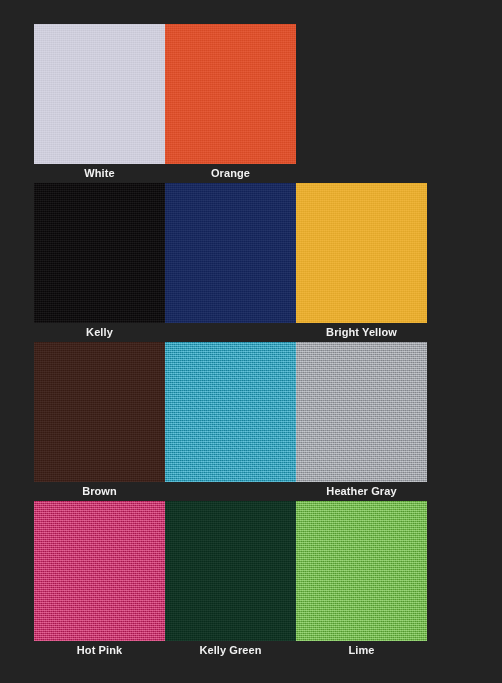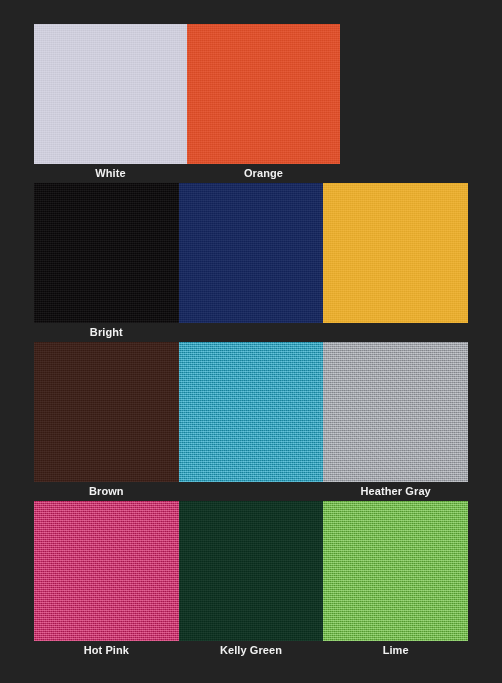--- a/index.html
+++ b/index.html
@@ -24,21 +24,21 @@
     flex-direction: column;
   }
   .swatch-row {
     display: flex;
     flex-direction: row;
     width: 434px;
     height: 158px;
     margin-bottom: 1px;
   }
   .swatch-cell {
-    width: 153px;
+    width: 131px;
     height: 158px;
     display: flex;
     flex-direction: column;
   }
   .swatch-chip {
     width: 100%;
     height: 140px;
     position: relative;
     overflow: hidden;
   }
@@ -83,27 +83,28 @@
         <div class="swatch-label">White</div>
       </div>
       <div class="swatch-cell">
         <div class="swatch-chip" style="background-color: rgb(226, 78, 40);"></div>
         <div class="swatch-label">Orange</div>
       </div>
     </div>
     <div class="swatch-row">
       <div class="swatch-cell">
         <div class="swatch-chip" style="background-color: rgb(10, 8, 9);"></div>
-        <div class="swatch-label">Bright</div>
+        <div class="swatch-label">Kelly</div>
       </div>
       <div class="swatch-cell">
         <div class="swatch-chip" style="background-color: rgb(19, 36, 92);"></div>
       </div>
       <div class="swatch-cell">
         <div class="swatch-chip" style="background-color: rgb(238, 176, 44);"></div>
+        <div class="swatch-label">Bright Yellow</div>
       </div>
     </div>
     <div class="swatch-row">
       <div class="swatch-cell">
         <div class="swatch-chip" style="background-color: rgb(58, 29, 21);"></div>
         <div class="swatch-label">Brown</div>
       </div>
       <div class="swatch-cell">
         <div class="swatch-chip heathered" style="background-color: rgb(27, 167, 201);"></div>
       </div>

